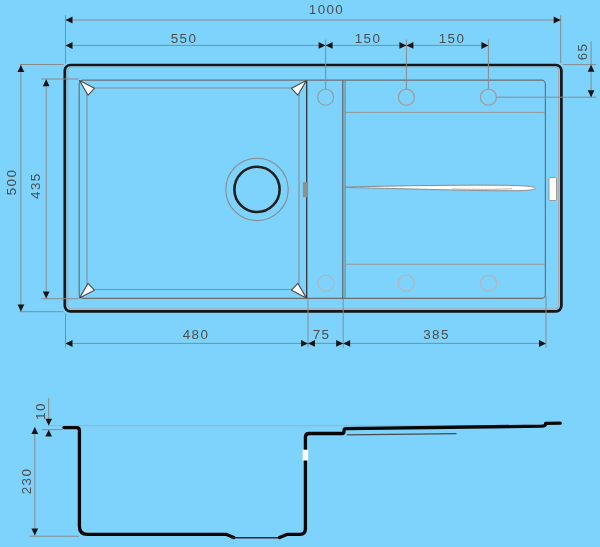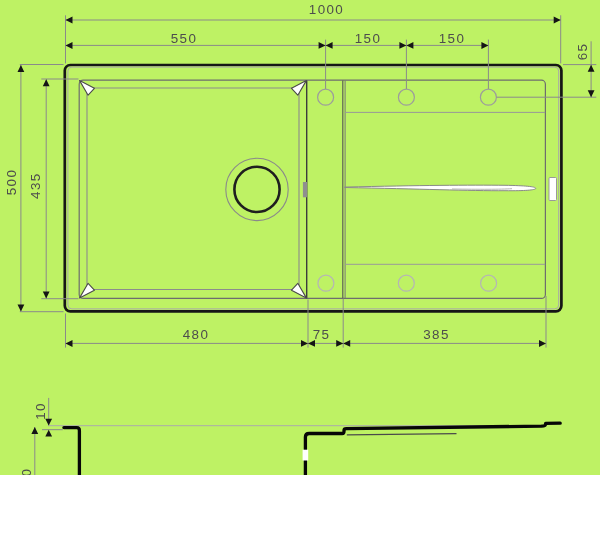--- a/index.html
+++ b/index.html
@@ -1,16 +1,16 @@
 <!DOCTYPE html>
 <html><head>
 <meta charset="utf-8">
 <style>
   html,body{margin:0;padding:0;background:#ffffff;}
-  .wrap{width:600px;height:475px;position:relative;background:#bef264;}
+  .wrap{width:600px;height:547px;position:relative;background:#7dd3fc;}
   text{font-family:"Liberation Sans",sans-serif;font-size:13.4px;letter-spacing:1.4px;fill:#4d4d4d;}
 </style>
 </head>
 <body>
 <div class="wrap">
 <svg width="600" height="547" viewBox="0 0 600 547">
 
 <rect x="64.8" y="65.0" width="496.6" height="246.3" rx="5.5" fill="none" stroke="#161616" stroke-width="2.7"></rect>
 
 <rect x="67.9" y="67.1" width="490.8" height="241.8" rx="4" fill="none" stroke="#a8a8a8" stroke-width="1"></rect>

